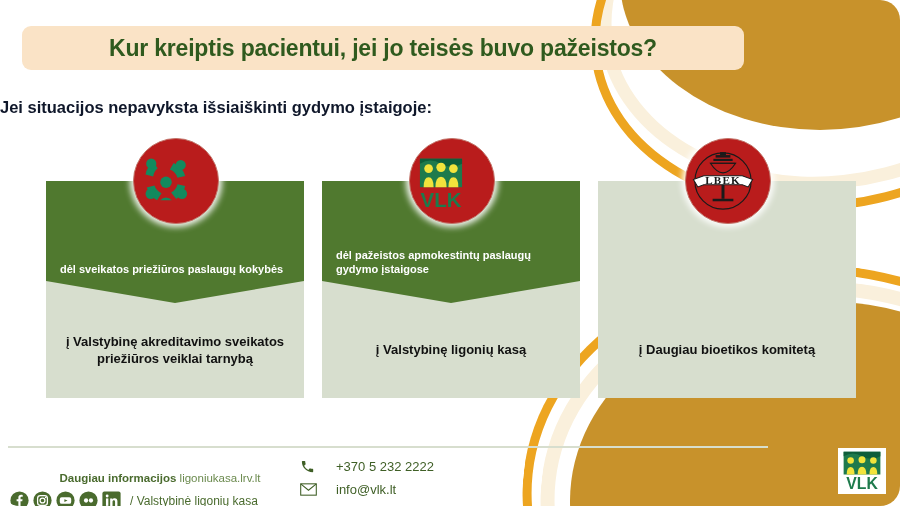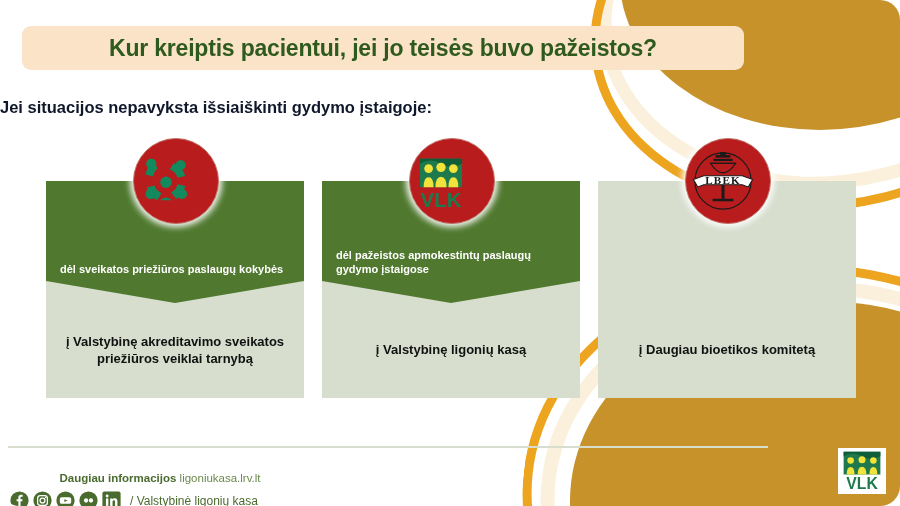--- a/index.html
+++ b/index.html
@@ -392,20 +392,39 @@
       <svg class="social-icon" viewBox="0 0 24 24">
         <rect x="0.5" y="0.5" width="23" height="23" rx="2.5" fill="#4A6B2E"></rect>
         <rect x="5" y="9.4" width="3" height="9.4" fill="#ffffff"></rect>
         <circle cx="6.5" cy="6.3" r="1.8" fill="#ffffff"></circle>
         <path d="M10.3 18.8V9.4h2.9v1.3c.5-.85 1.5-1.5 2.9-1.5 2.2 0 3.4 1.4 3.4 4v5.6h-3v-5.1c0-1.3-.5-2-1.6-2-1 0-1.6.7-1.6 2v5.1z" fill="#ffffff"></path>
       </svg>
       <span class="social-label">/ Valstybinė ligonių kasa</span>
     </div>
   </div>
 
+  <div class="footer-contact">
+    <div class="contact-row">
+      <span class="contact-ico">
+        <svg width="15" height="15" viewBox="0 0 24 24">
+          <path d="M6.6 10.8c1.5 2.9 3.7 5.1 6.6 6.6l2.2-2.2c.3-.3.7-.4 1-.2 1.2.4 2.4.6 3.7.6.6 0 1 .4 1 1V20c0 .6-.4 1-1 1C10.6 21 3 13.4 3 4c0-.6.4-1 1-1h3.4c.6 0 1 .4 1 1 0 1.3.2 2.5.6 3.7.1.4 0 .8-.2 1.1z" fill="#3F5F26"></path>
+        </svg>
+      </span>
+      <span class="contact-text">+370 5 232 2222</span>
+    </div>
+    <div class="contact-row">
+      <span class="contact-ico">
+        <svg width="17" height="13" viewBox="0 0 24 18">
+          <rect x="1" y="1" width="22" height="16" fill="none" stroke="#3F5F26" stroke-width="1.5"></rect>
+          <path d="M1 1l11 9 11-9" fill="none" stroke="#3F5F26" stroke-width="1.5"></path>
+        </svg>
+      </span>
+      <span class="contact-text">info@vlk.lt</span>
+    </div>
+  </div>
 
   <div class="brand-logo">
     <svg width="44" height="42" viewBox="0 0 100 96">
       <rect x="8" y="4" width="84" height="52" fill="#1E7A4C"></rect>
       <path d="M8 14 q21 -12 42 0 q21 12 42 0 L92 4 L8 4 Z" fill="#0E5E3A"></path>
       <g fill="#F2E33C">
         <circle cx="24" cy="24" r="7.5"></circle>
           <path d="M15 56 q0 -17 9 -17 q9 0 9 17 Z"></path>
         <circle cx="50" cy="22" r="8"></circle>
           <path d="M40 56 q0 -18 10 -18 q10 0 10 18 Z"></path>

